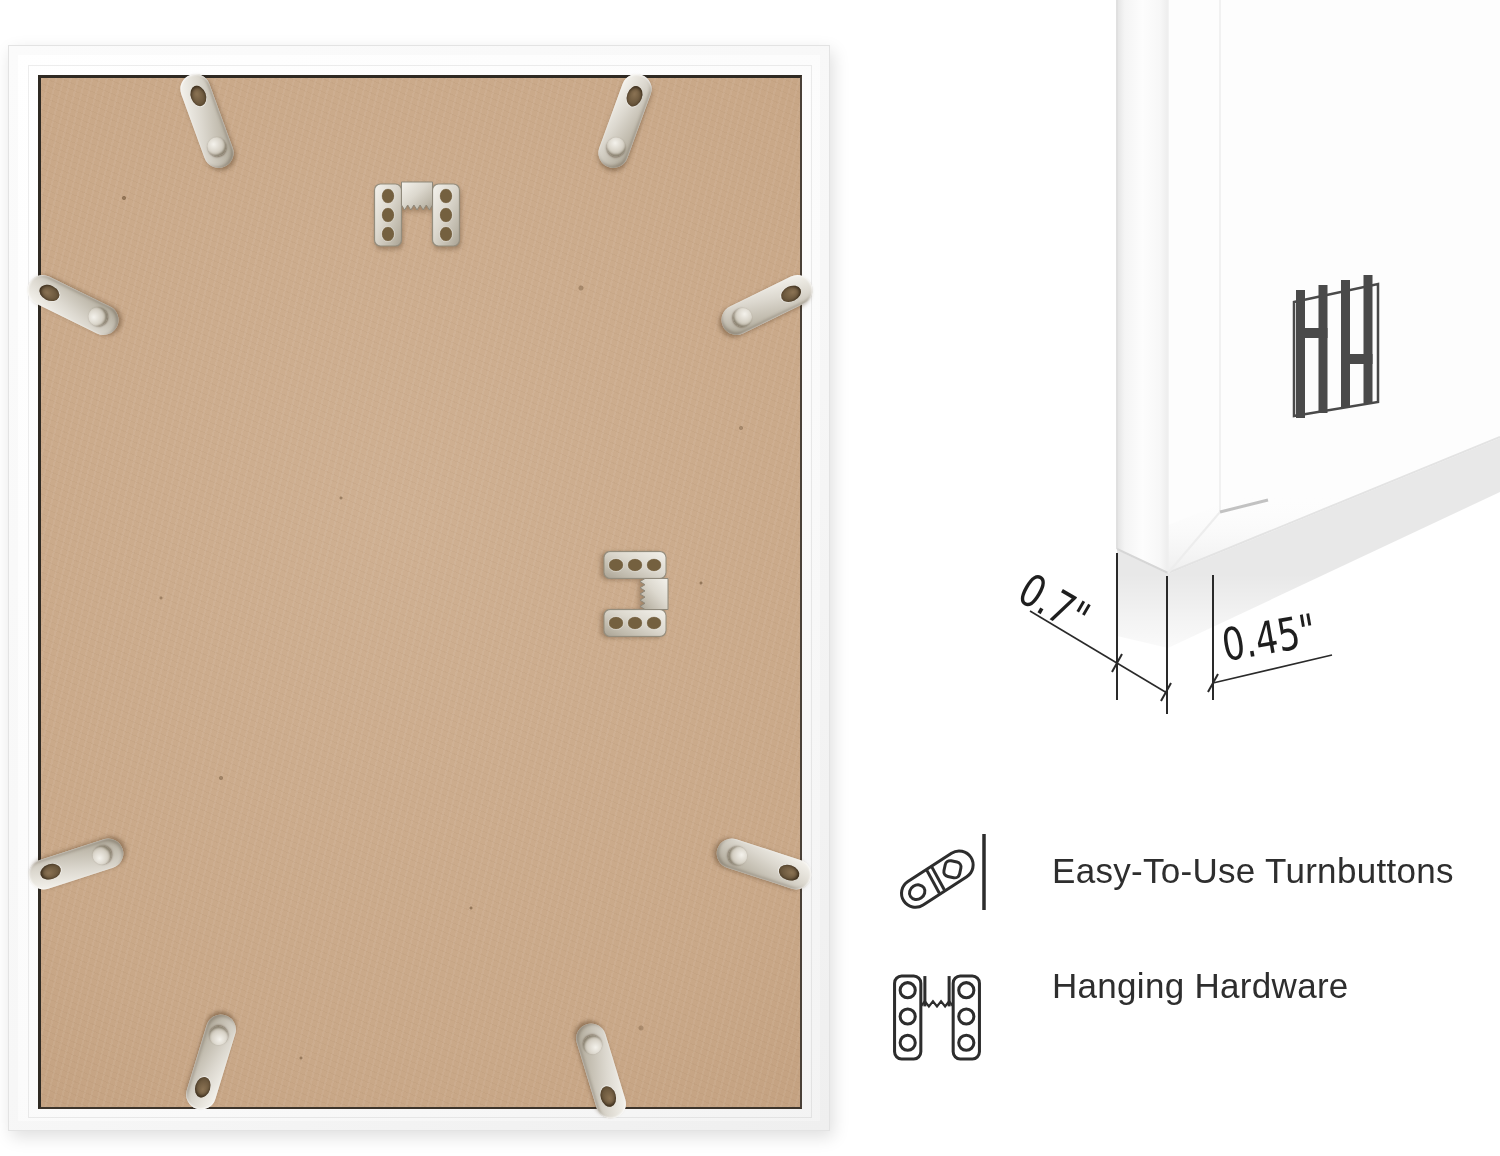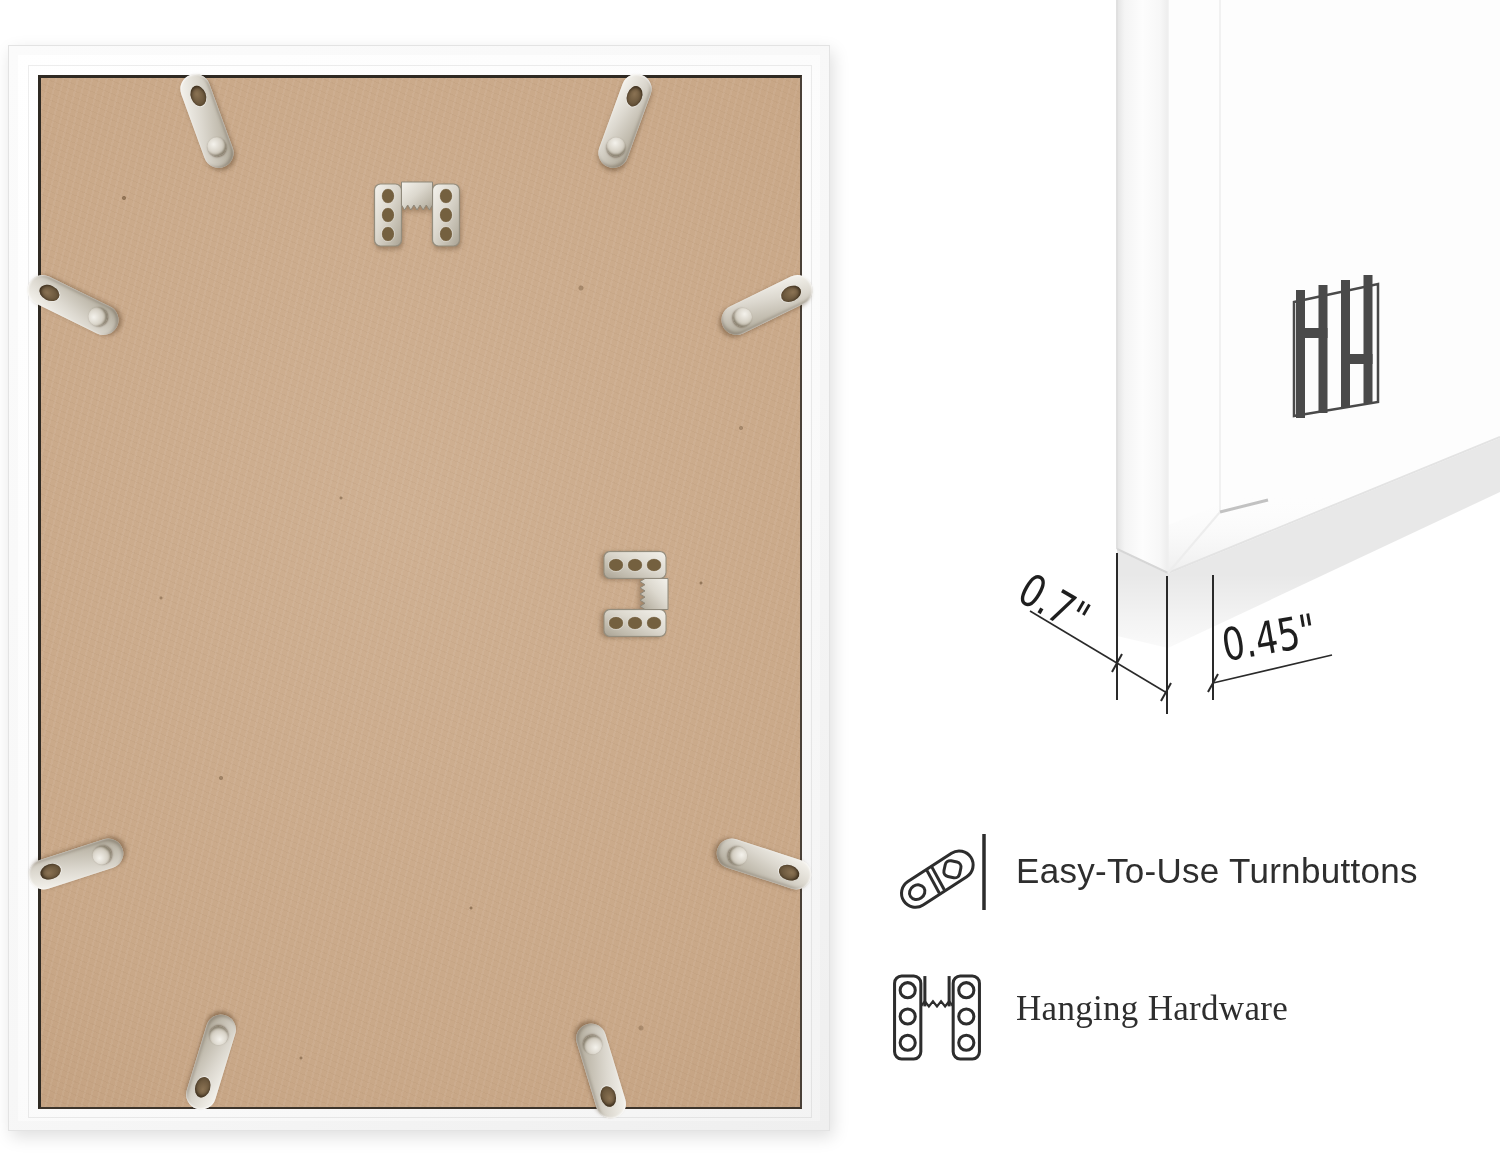--- a/index.html
+++ b/index.html
@@ -51,23 +51,23 @@
   
   .corner-svg{position:absolute;left:1000px;top:0;}
   .dim-label{position:absolute;color:#1e1e1e;font-family:"DejaVu Sans", sans-serif;
     font-size:45px;font-weight:400;white-space:nowrap;transform-origin:left top;}
   #dim-depth{left:1036px;top:563px;transform:rotate(30deg) scaleX(.78);}
   #dim-face{left:1218px;top:620px;transform:rotate(-10deg) scaleX(.78);}
 
   
   .feature-icon{position:absolute;}
   .feature-label{position:absolute;color:#2e2e2e;font-size:35px;letter-spacing:.3px;
-    white-space:nowrap;}
+    white-space:nowrap;margin-left:36px;}
   #feature-label-0{left:1016px;top:851px;}
-  #feature-label-1{left:1016px;top:989px;font-family:Liberation Serif, serif;}
+  #feature-label-1{left:1016px;top:966px;}
 
   svg{display:block;overflow:visible;}
 </style>
 </head>
 <body>
 
 <div class="canvas">
 
   <div class="back-photo">
     <div class="mdf"></div>

